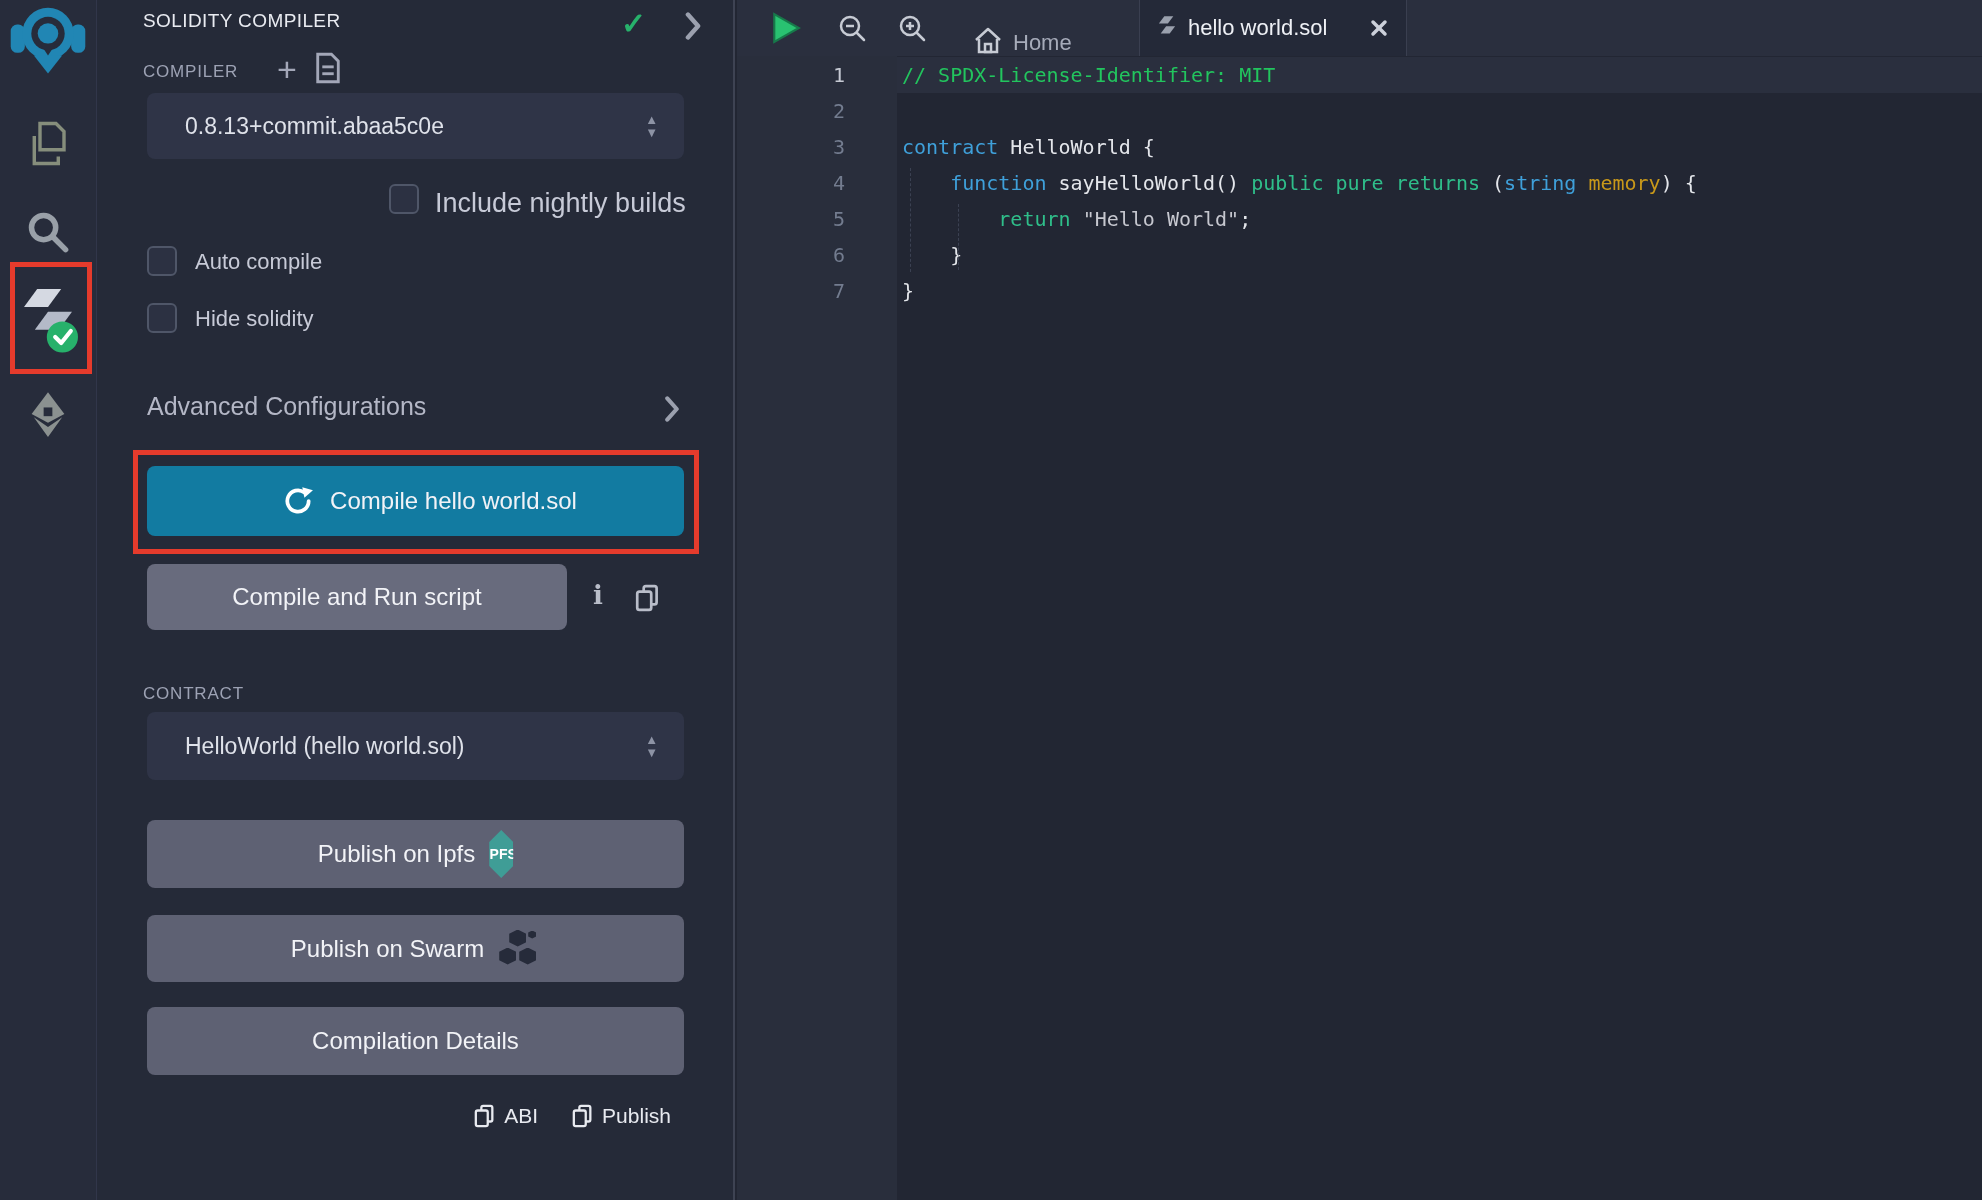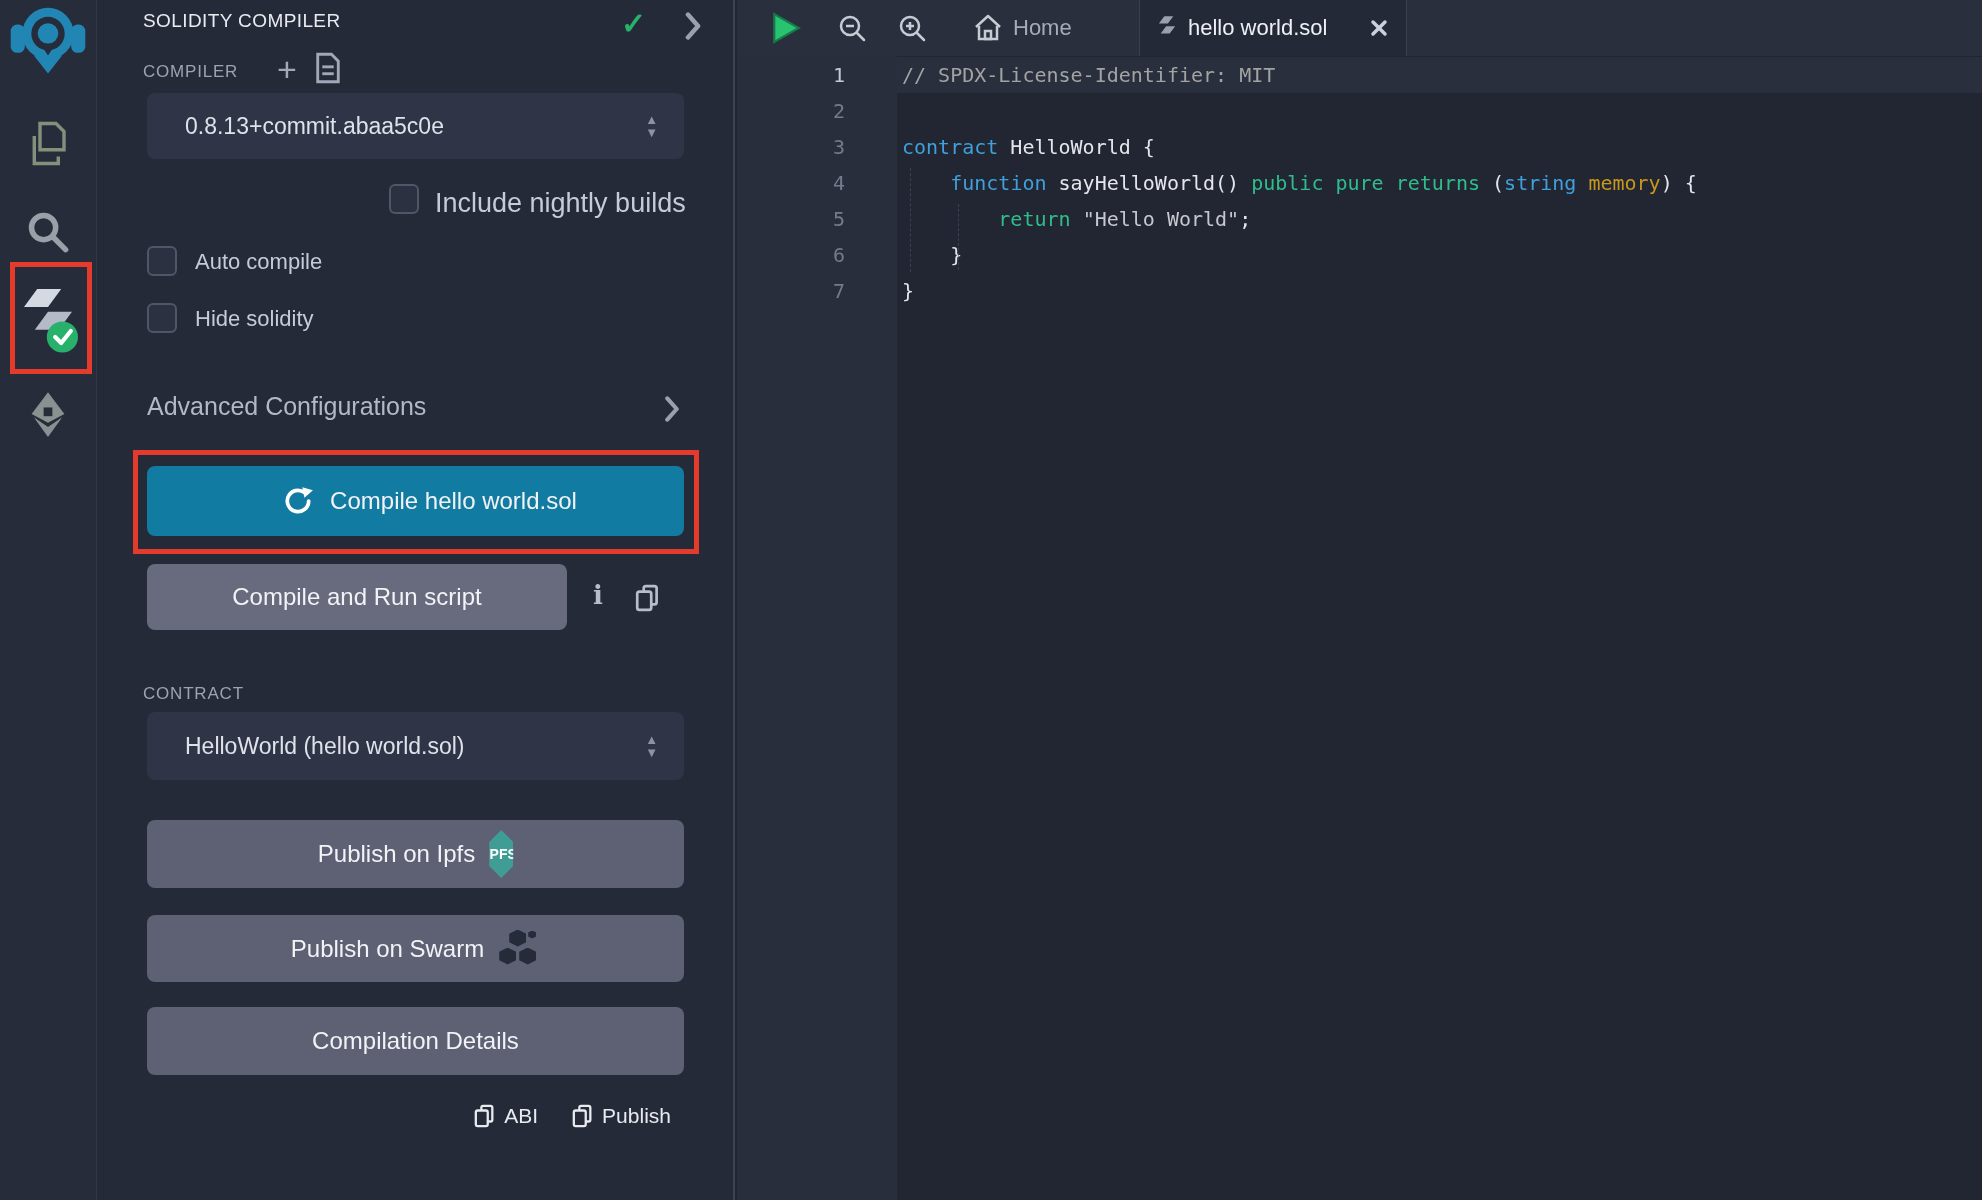--- a/index.html
+++ b/index.html
@@ -46,35 +46,35 @@
        clip-path:polygon(50% 0,100% 25%,100% 75%,50% 100%,0 75%,0 25%);}
   .abi-row{position:absolute;right:62px;top:1104px;display:flex;gap:34px;align-items:flex-end;}
   .abi-item{display:flex;gap:8px;align-items:center;font-size:21px;color:#e8eaf0;cursor:pointer;}
   .icon-btn{position:absolute;cursor:pointer;display:flex;align-items:center;justify-content:center;}
   .info-i{font-family:"DejaVu Serif",serif;font-weight:bold;font-size:26px;color:#b9bdc9;}
 
   
   .editor{position:absolute;left:737px;top:0;width:1245px;height:1200px;background:#222633;}
   .tabbar{position:absolute;left:0;top:0;width:100%;height:56px;background:#2a2f3e;}
   .tb-icon{position:absolute;top:0;height:56px;display:flex;align-items:center;cursor:pointer;}
-  .tab-home{position:absolute;left:222px;top:0;height:56px;display:flex;align-items:center;
+  .tab-home{position:absolute;left:222px;top:0;height:56px;display:flex;align-items:flex-end;
             gap:10px;padding:0 14px;color:#a6abb9;font-size:22px;cursor:pointer;}
   .tab-active{position:absolute;left:402px;top:0;width:268px;height:56px;background:#242938;
               border-left:1px solid #3a3f50;border-right:1px solid #3a3f50;display:flex;
               align-items:center;gap:12px;padding:0 18px;box-sizing:border-box;cursor:pointer;}
   .tab-active .lbl{font-size:22px;color:#eef0f5;flex:1;}
   .gutter-bg{position:absolute;left:0;top:56px;width:160px;height:1144px;background:#292e3c;}
   .cur-line{position:absolute;left:160px;top:57px;right:0;height:36px;background:#2a2f3e;}
   .code-wrap{position:absolute;left:0;top:57px;width:100%;}
   .line{display:flex;height:36px;line-height:36px;
         font-family:"DejaVu Sans Mono",monospace;font-size:20px;}
   .ln{flex:0 0 108px;text-align:right;color:#737c8f;}
   .line.current .ln{color:#c6cad4;}
   .code{margin-left:57px;white-space:pre;}
-  .c-comment{color:#a3a3a3;}
+  .c-comment{color:#22c55e;}
   .c-keyword{color:#3fa0da;}
   .c-control{color:#2fbe8a;}
   .c-modifier{color:#c8981a;}
   .c-plain{color:#e4e6eb;}
   .c-string{color:#c6c7cf;}
   .guide{position:absolute;width:0;border-left:1px dashed #3b4152;}
 </style>
 </head>
 <body>
 

